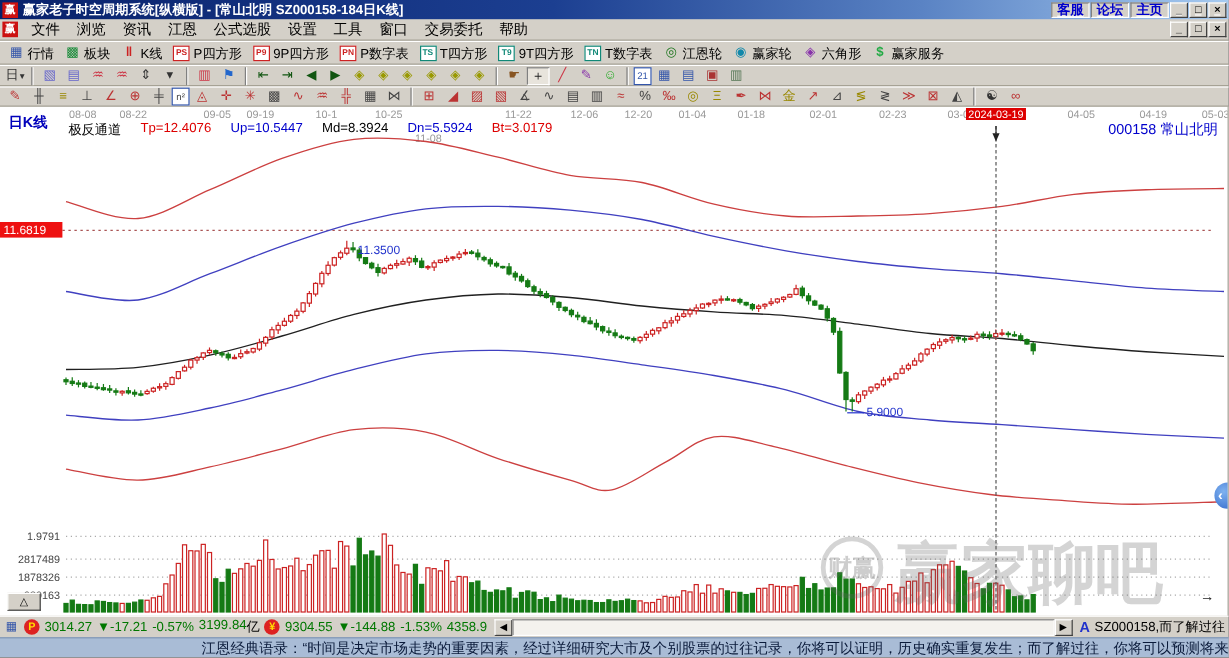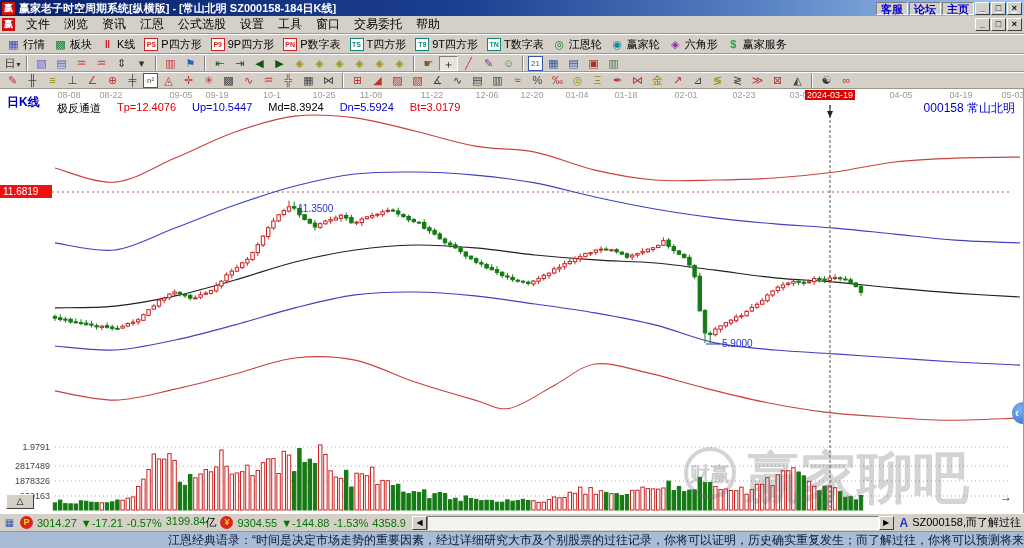--- a/index.html
+++ b/index.html
@@ -247,21 +247,21 @@
     </div>
 
   <div class="chart">
     <div id="date-axis">
         <span class="dtick" style="left: 69px;">08-08</span>
         <span class="dtick" style="left: 111px;">08-22</span>
         <span class="dtick" style="left: 152px; margin-left: 29px;">09-05</span>
         <span class="dtick" style="left: 217px;">09-19</span>
         <span class="dtick" style="left: 272px;">10-1</span>
         <span class="dtick" style="left: 324px;">10-25</span>
-        <span class="dtick" style="left: 371px;">11-08</span>
+        <span class="dtick" style="left: 357px; margin-top: 20px;">11-08</span>
         <span class="dtick" style="left: 432px;">11-22</span>
         <span class="dtick" style="left: 487px;">12-06</span>
         <span class="dtick" style="left: 532px;">12-20</span>
         <span class="dtick" style="left: 577px;">01-04</span>
         <span class="dtick" style="left: 626px;">01-18</span>
         <span class="dtick" style="left: 686px;">02-01</span>
         <span class="dtick" style="left: 744px;">02-23</span>
         <span class="dtick" style="left: 801px;">03-08</span>
         <span class="dtick dhl" style="left: 830px;">2024-03-19</span>
         <span class="dtick" style="left: 901px;">04-05</span>

